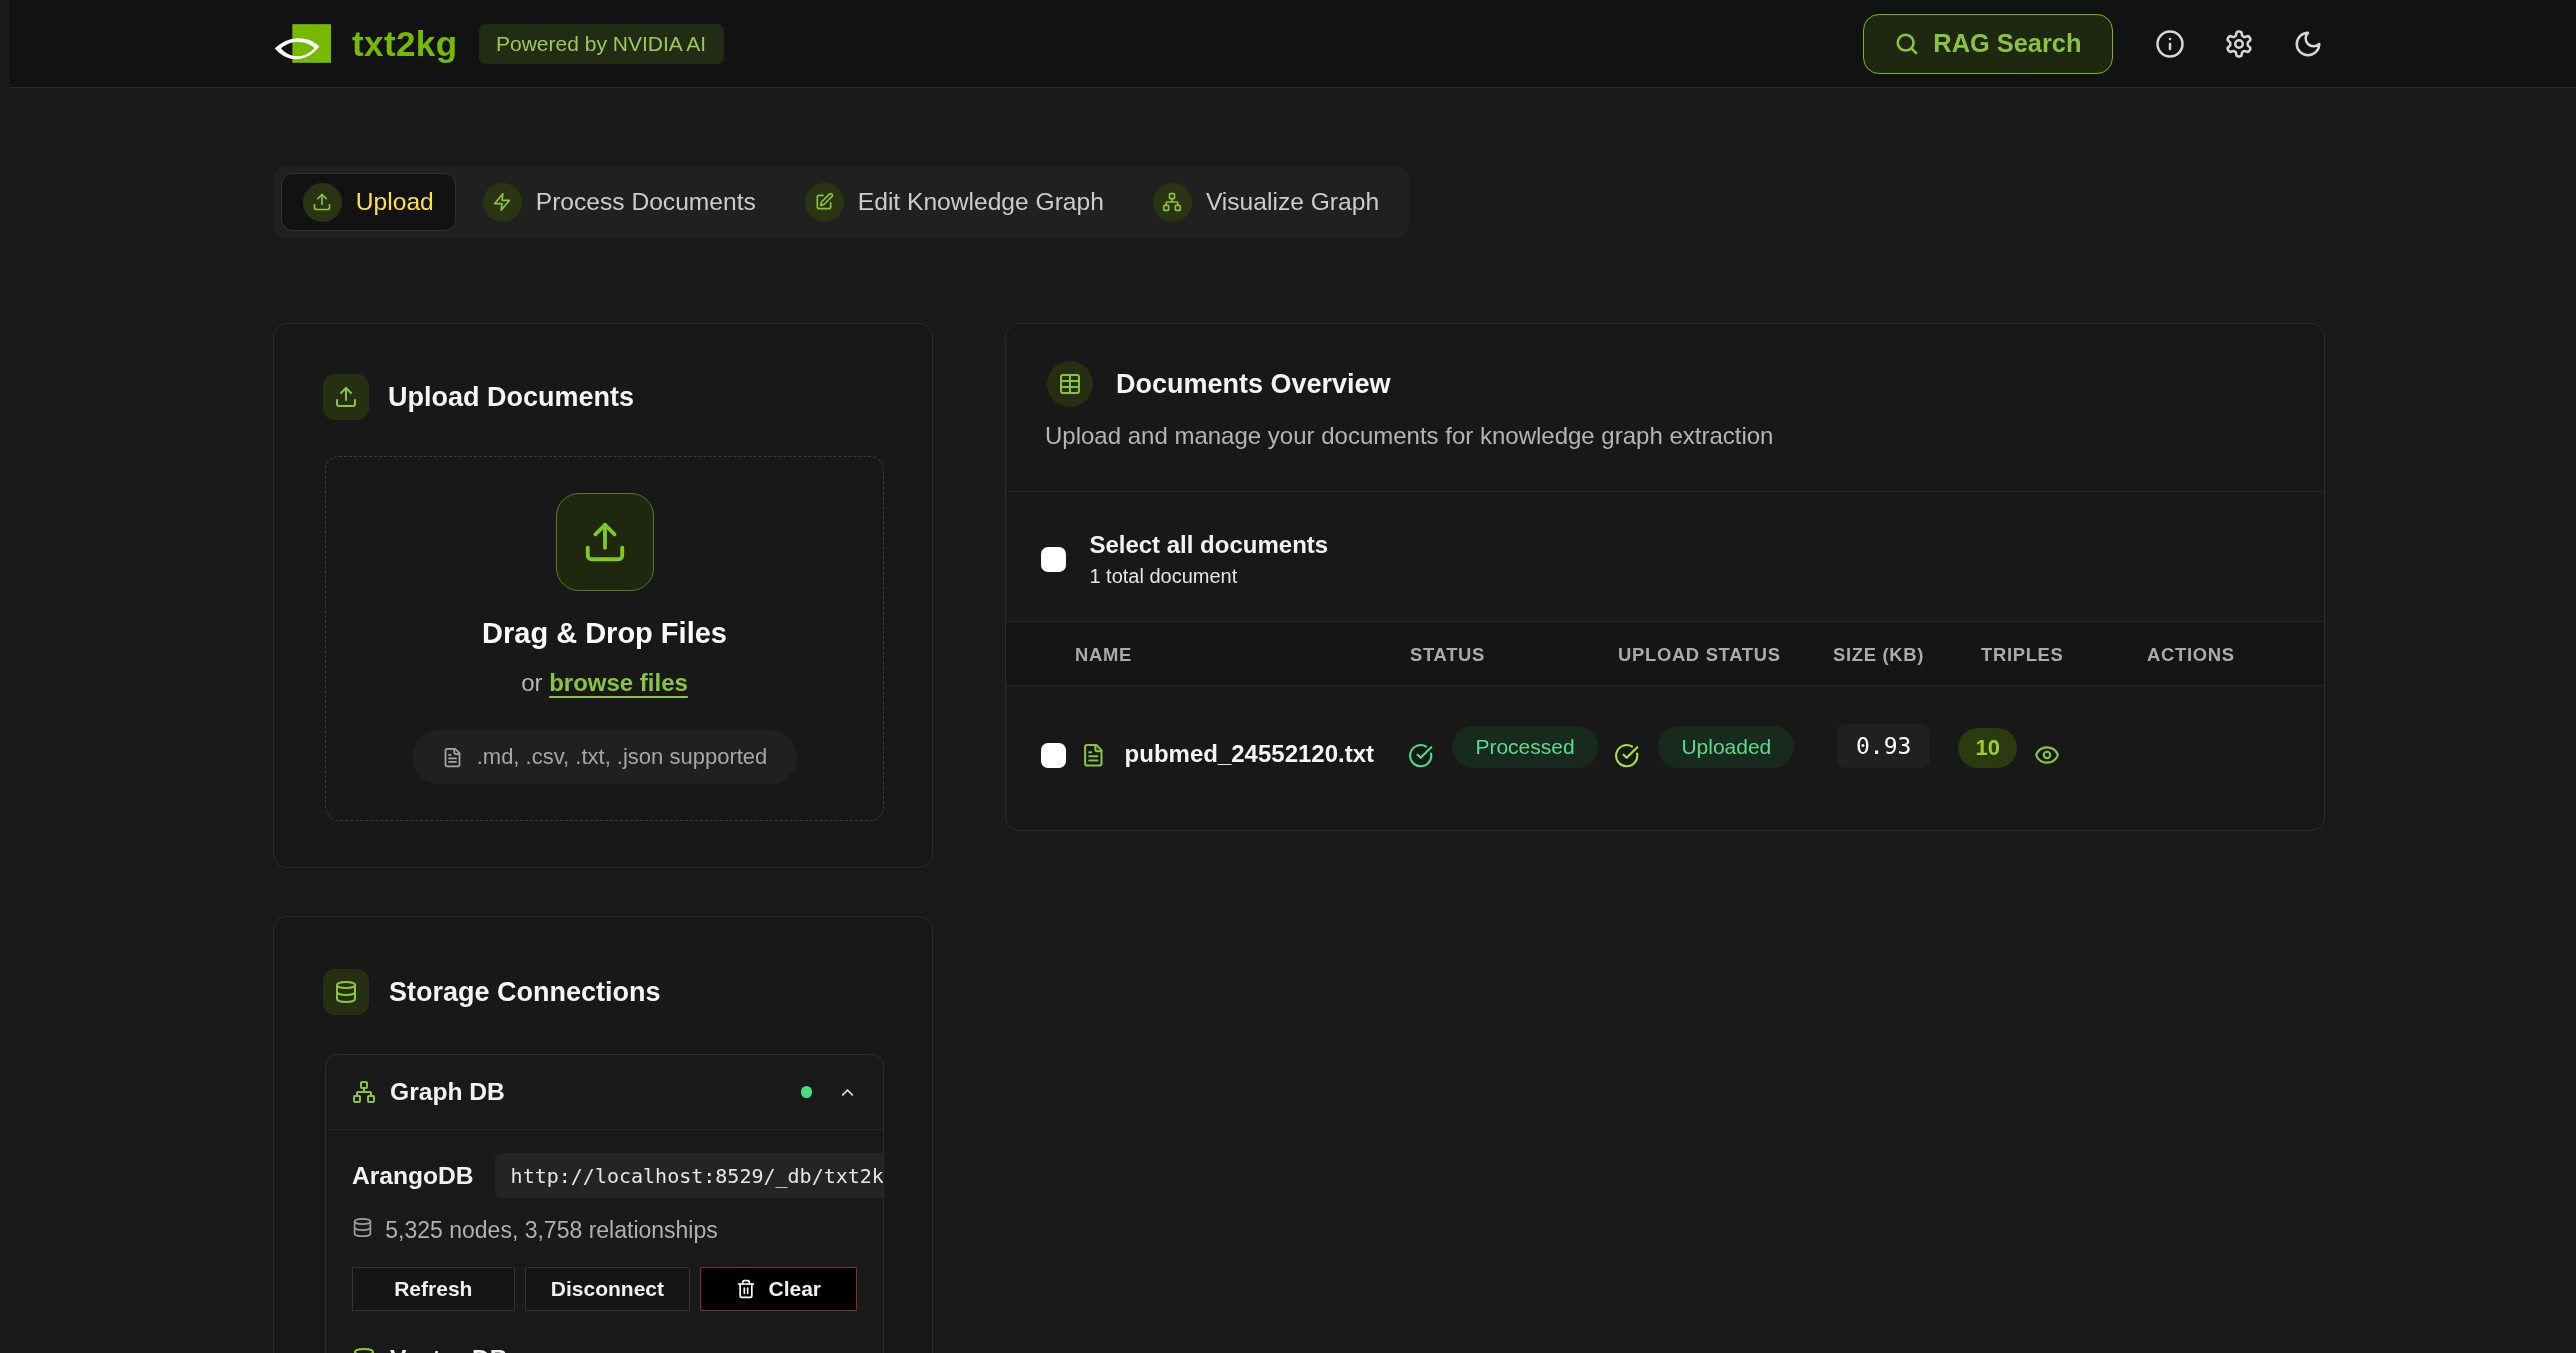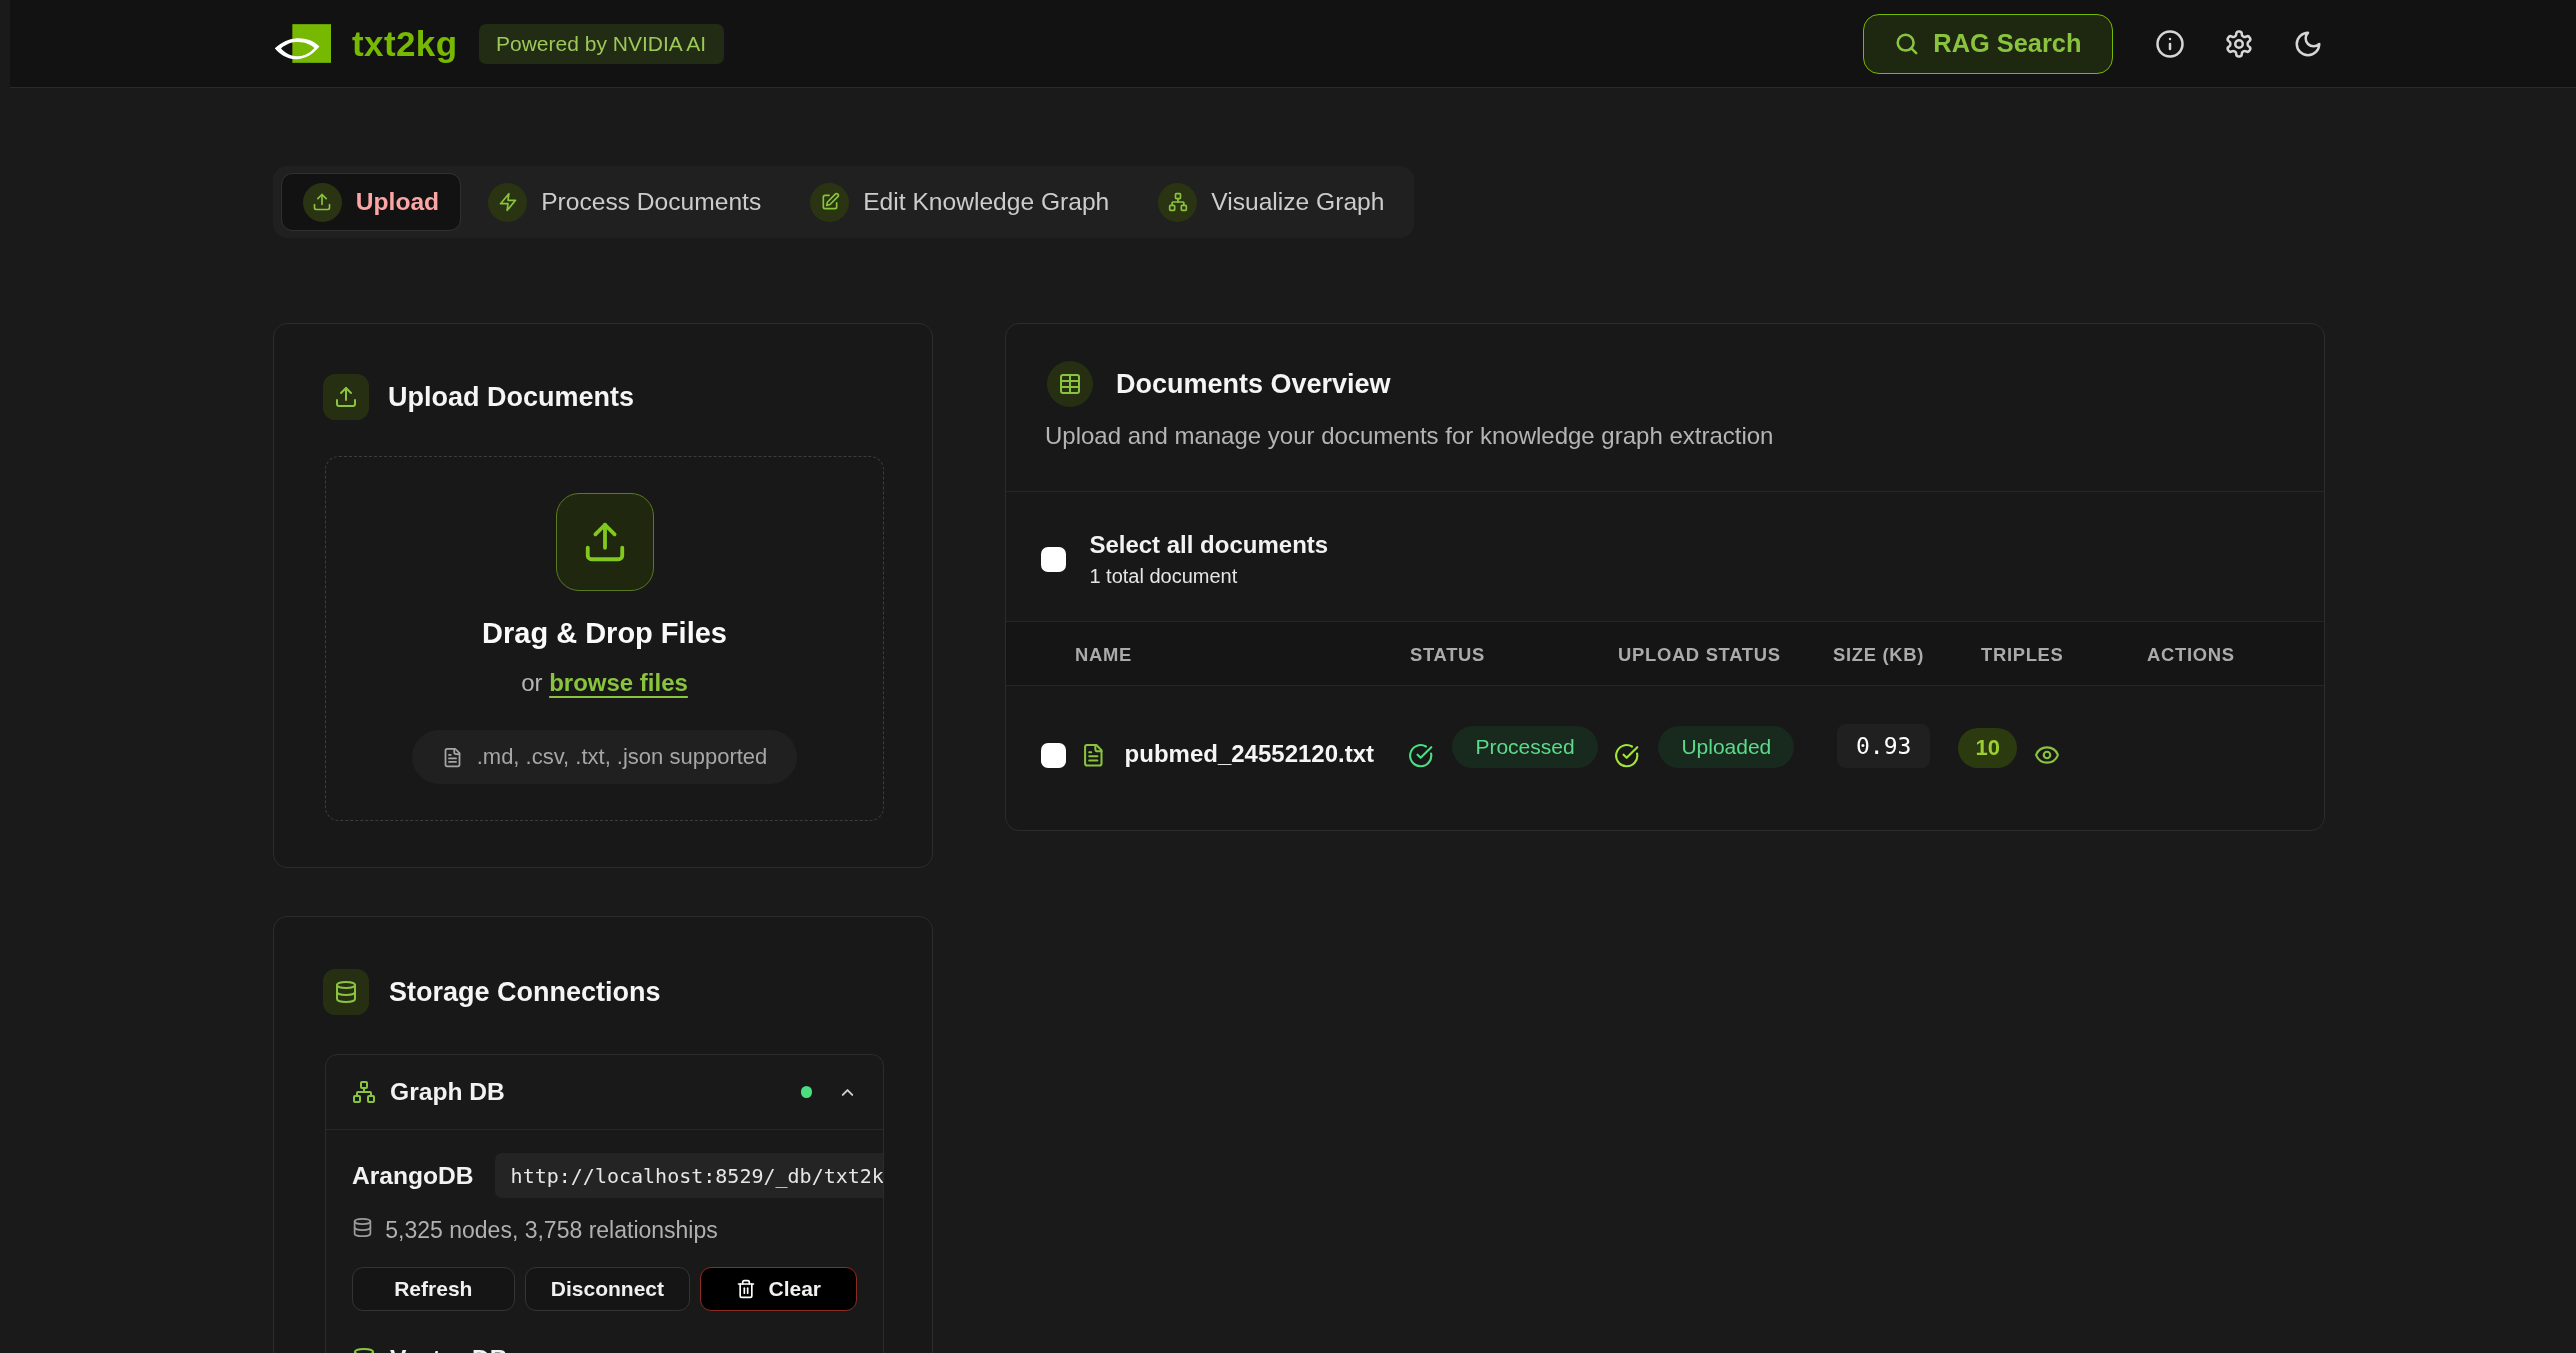--- a/index.html
+++ b/index.html
@@ -22,21 +22,21 @@
   .rag-btn { display:flex; align-items:center; gap:14px; height:60px; padding:0 30px;
     border:1.8px solid #76b900; border-radius:16px; background:rgba(118,185,0,0.13);
     color:#8ac43f; font-size:25.4px; font-weight:bold; cursor:pointer; }
   .hicon { width:30px; height:30px; color:#d6d6d6; cursor:pointer; }
 
   
   .tabbar { position:absolute; left:263px; top:166px; height:72px; background:#1f201f;
     border-radius:14px; display:inline-flex; align-items:center; padding:0 8.8px; gap:7px; }
   .tab { display:flex; align-items:center; gap:14px; height:56px; padding:0 21px;
     border-radius:10.5px; color:#cccccc; font-size:24.6px; font-weight:500; cursor:pointer; white-space:nowrap; }
-  .tab.active { background:#121212; color:#fca5a5; box-shadow:0 0 0 0.9px #303030; font-weight:bold; }
+  .tab.active { background:#121212; color:#fde047; box-shadow:0 0 0 0.9px #303030; font-weight:normal; }
   .tab-ic { width:39px; height:39px; border-radius:50%; background:#2a3413;
     display:flex; align-items:center; justify-content:center; color:#8ac43f; flex:0 0 auto; }
   .tab-ic svg { width:20px; height:20px; }
 
   
   .card { position:absolute; background:#181818; border:0.9px solid #2c2c2c; border-radius:14px; }
   .card-badge { position:absolute; width:46px; height:46px; border-radius:12.3px; background:#272f13;
     display:flex; align-items:center; justify-content:center; color:#8ac43f; }
   .card-badge svg { width:24px; height:24px; }
   .card-title { position:absolute; font-size:27px; font-weight:bold; color:#f5f5f5; line-height:46px; }
@@ -100,21 +100,21 @@
   .chev { width:19px; height:19px; color:#d0d0d0; cursor:pointer; }
   .conn-divider { border-top:0.9px solid #282828; }
   .conn-body { padding:23px 26px 0 26px; }
   .provider-line { display:flex; align-items:center; gap:21px; }
   .provider-name { font-size:24.6px; font-weight:bold; color:#f2f2f2; }
   .url-pill { background:#242424; border-radius:7px; padding:10.5px 16px; color:#e6e6e6;
     font-family:"DejaVu Sans Mono", monospace; font-size:20px; white-space:nowrap; }
   .stats-line { margin-top:19px; display:flex; gap:12.3px; color:#b0b0b0; font-size:23px; }
   .stats-line svg { width:21px; height:21px; color:#9b9b9b; }
   .btn-row { margin-top:23px; display:flex; gap:10.5px; }
-  .btn { height:44px; border-radius:11px; border:0.9px solid #343434; background:#151515;
+  .btn { height:44px; border-radius:1px; border:0.9px solid #343434; background:#151515;
     color:#f0f0f0; font-size:21px; font-weight:bold; display:flex; align-items:center;
     justify-content:center; cursor:pointer; font-family:"Liberation Sans", sans-serif; }
   .btn-refresh { width:167px; } .btn-disconnect { width:169px; }
   .btn-clear { width:161px; background:#000000; border:0.9px solid #8e2b23; gap:12.3px; }
   .btn-clear svg { width:20px; height:20px; color:#ffffff; }
   .vdb-row { margin-top:10.5px; }
 </style>
 </head>
 <body>
 

